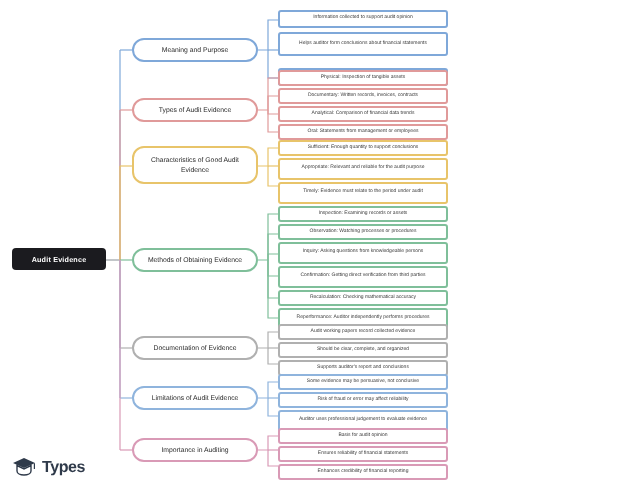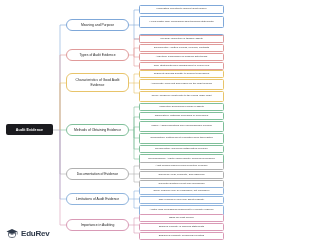--- a/index.html
+++ b/index.html
@@ -154,14 +154,14 @@
     <div class="node leaf" style="left:139px;top:232px;width:85px;height:8px;">Enhances credibility of financial reporting</div>
   </div>
 </div>
 
 <div class="logo">
   <svg class="cap" viewBox="0 0 24 22">
     <path d="M12 2 L23 7 L12 12 L1 7 Z" fill="#2f3a4a"></path>
     <path d="M5 9.5 V15 C5 17.4 8.2 19 12 19 C15.8 19 19 17.4 19 15 V9.5 L12 13 Z" fill="#ffffff" stroke="#2f3a4a" stroke-width="1.4"></path>
     <path d="M22.4 7.3 V13" stroke="#2f3a4a" stroke-width="1.2" fill="none"></path>
   </svg>
-  <span class="logo-text">EduRev</span>
+  <span class="logo-text">Types</span>
 </div>
 
 </body></html>

